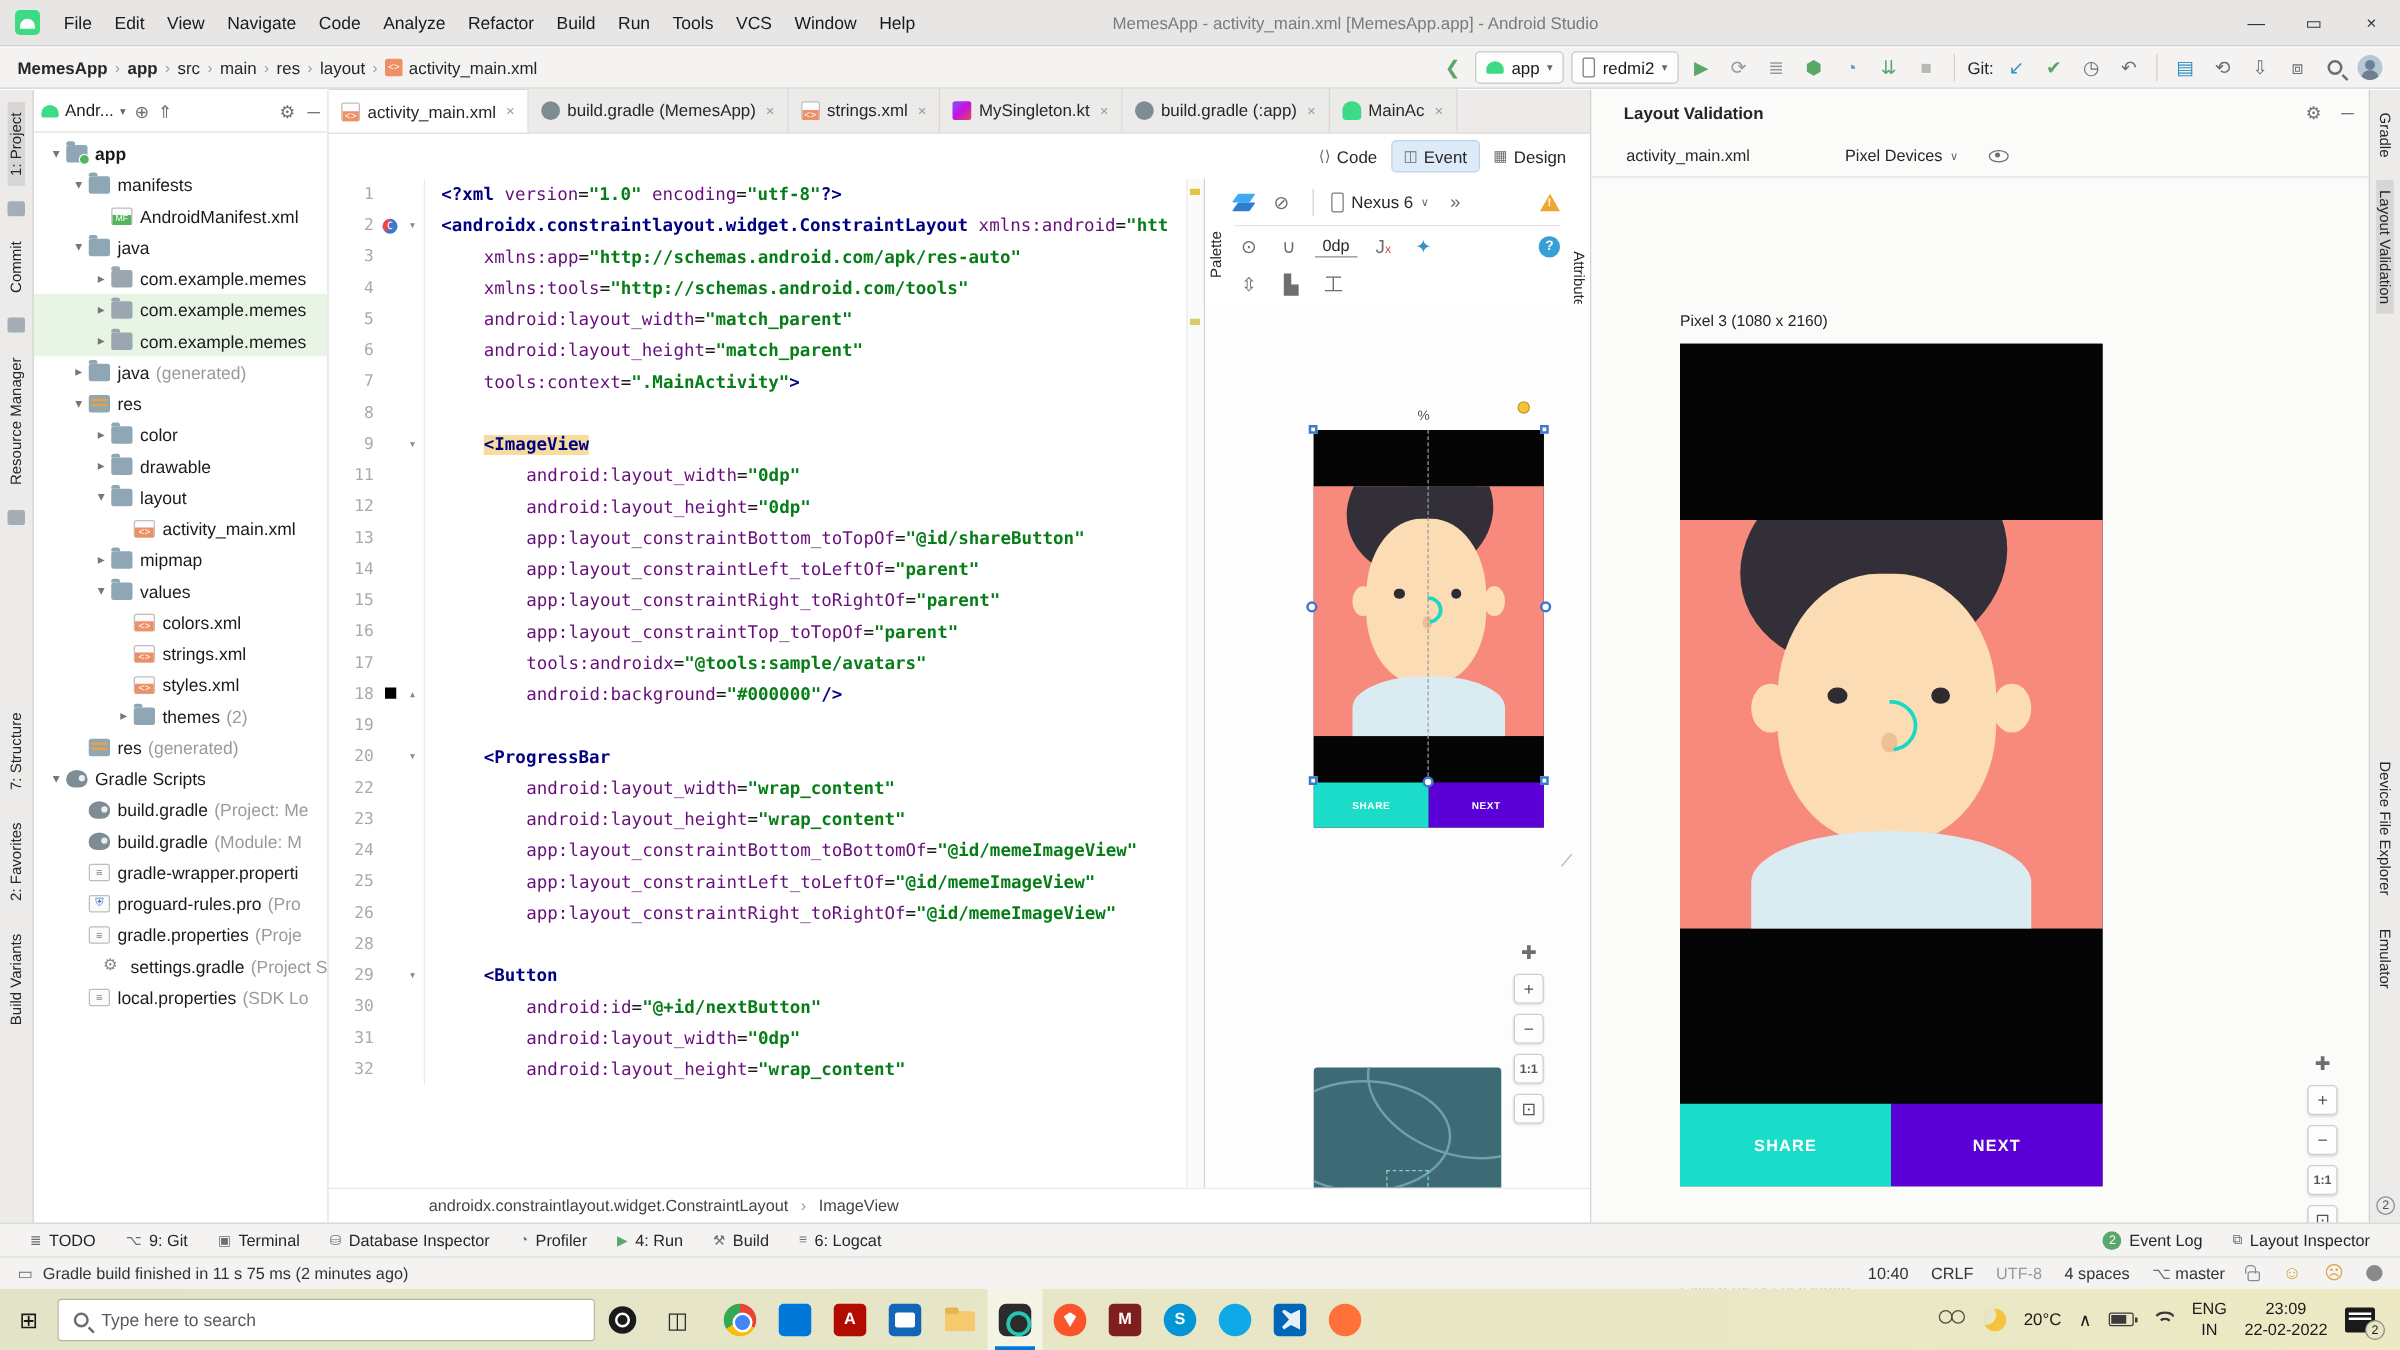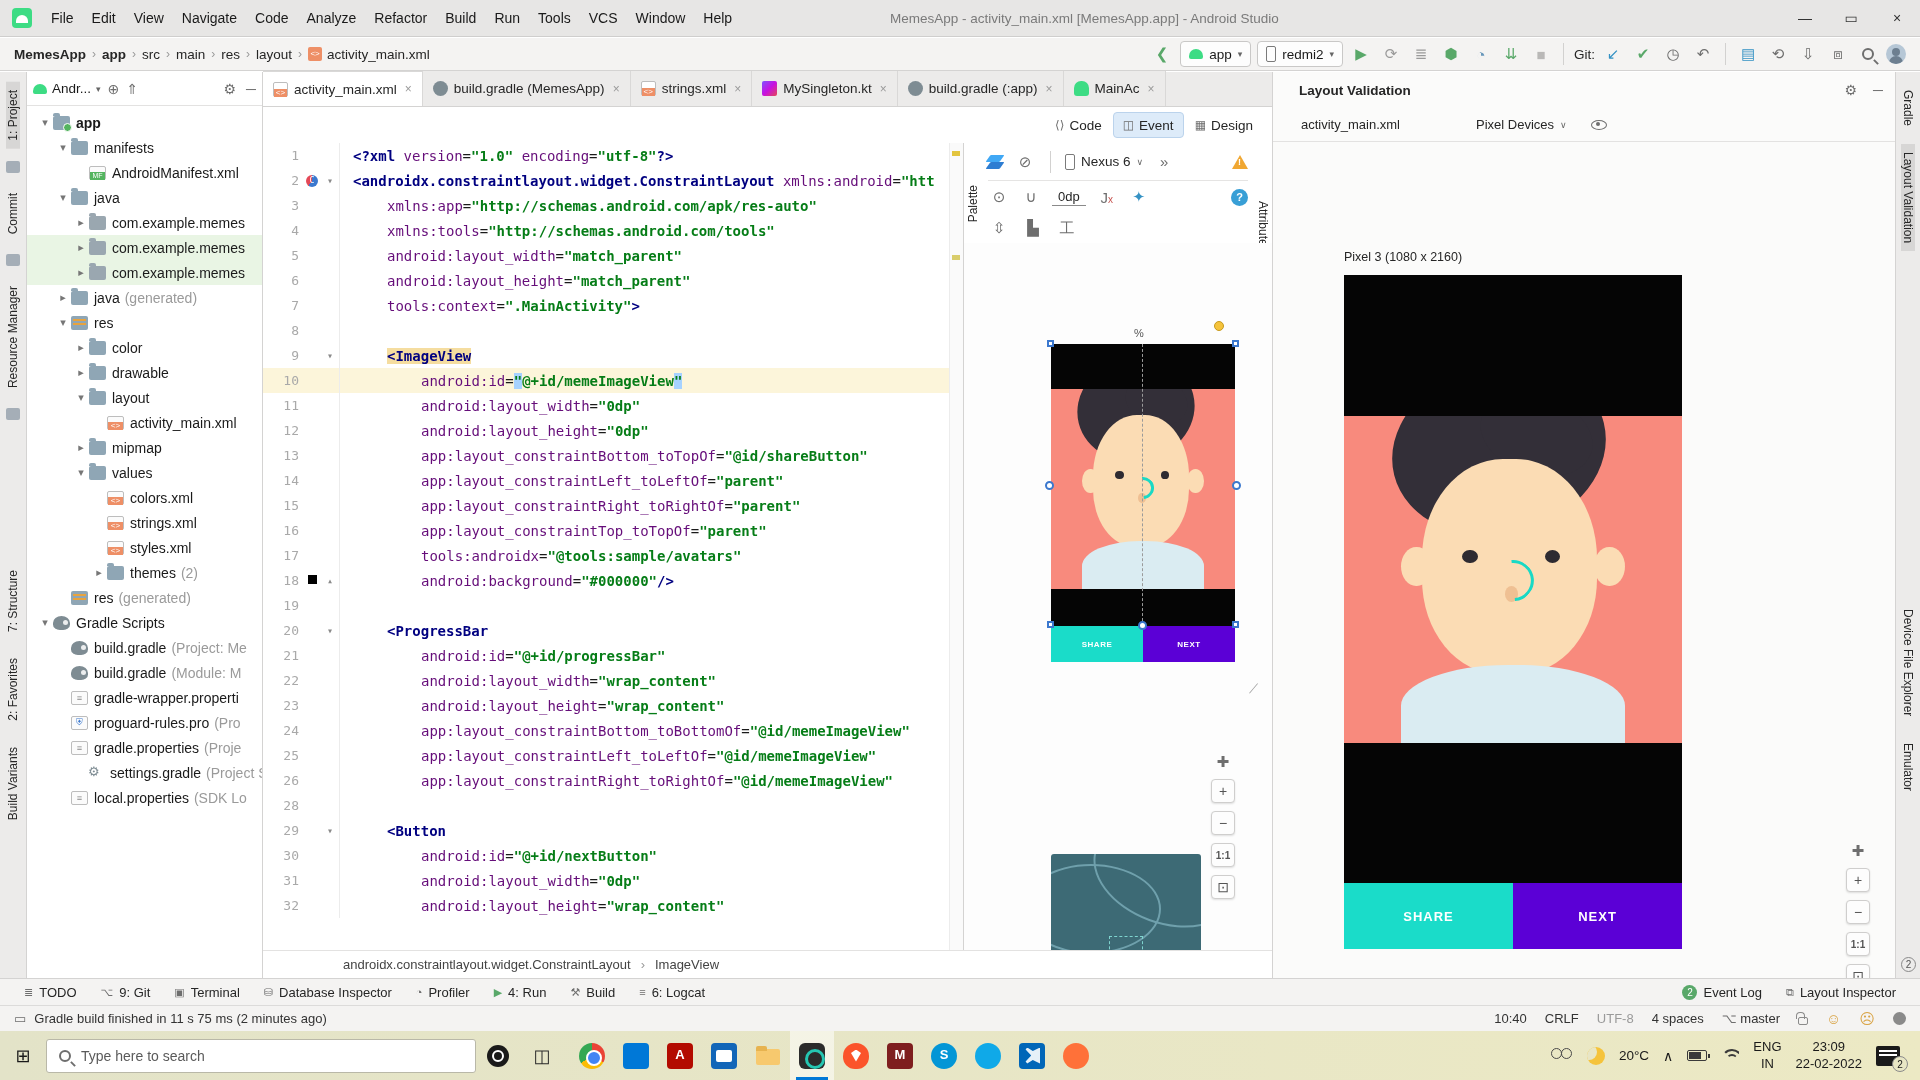--- a/index.html
+++ b/index.html
@@ -543,21 +543,21 @@
             <span class="tico pro"></span>
             <span class="tlabel">proguard-rules.pro</span>
             <span class="textra">(Pro</span>
           </div>
           <div class="trow" style="padding-left: 28px;">
             <span class="chev"></span>
             <span class="tico prop"></span>
             <span class="tlabel">gradle.properties</span>
             <span class="textra">(Proje</span>
           </div>
-          <div class="trow" style="padding-left: 44px;">
+          <div class="trow" style="padding-left: 28px; justify-content: flex-end;">
             <span class="chev"></span>
             <span class="tico gear"></span>
             <span class="tlabel">settings.gradle</span>
             <span class="textra">(Project S</span>
           </div>
           <div class="trow" style="padding-left: 28px;">
             <span class="chev"></span>
             <span class="tico prop"></span>
             <span class="tlabel">local.properties</span>
             <span class="textra">(SDK Lo</span>
@@ -617,32 +617,30 @@
         <div class="codepane" id="codepane">
           <div class="cline"><span class="lnum">1</span><span class="gslot"></span><span class="gslot"></span><span class="gpad"></span><span style="padding-left: 0px;"><span class="tok-t">&lt;?xml </span><span class="tok-a">version</span><span class="tok-p">=</span><span class="tok-v">"1.0"</span><span class="tok-p"> </span><span class="tok-a">encoding</span><span class="tok-p">=</span><span class="tok-v">"utf-8"</span><span class="tok-t">?&gt;</span></span></div>
             <div class="cline"><span class="lnum">2</span><span class="gslot"><span class="cls">C</span></span><span class="gslot"><span>▾</span></span><span class="gpad"></span><span style="padding-left: 0px;"><span class="tok-t">&lt;androidx.constraintlayout.widget.ConstraintLayout</span><span class="tok-p"> </span><span class="tok-a">xmlns:android</span><span class="tok-p">=</span><span class="tok-v">"htt</span></span></div>
             <div class="cline"><span class="lnum">3</span><span class="gslot"></span><span class="gslot"></span><span class="gpad"></span><span style="padding-left: 34px;"><span class="tok-a">xmlns:app</span><span class="tok-p">=</span><span class="tok-v">"http://schemas.android.com/apk/res-auto"</span></span></div>
             <div class="cline"><span class="lnum">4</span><span class="gslot"></span><span class="gslot"></span><span class="gpad"></span><span style="padding-left: 34px;"><span class="tok-a">xmlns:tools</span><span class="tok-p">=</span><span class="tok-v">"http://schemas.android.com/tools"</span></span></div>
             <div class="cline"><span class="lnum">5</span><span class="gslot"></span><span class="gslot"></span><span class="gpad"></span><span style="padding-left: 34px;"><span class="tok-a">android:layout_width</span><span class="tok-p">=</span><span class="tok-v">"match_parent"</span></span></div>
             <div class="cline"><span class="lnum">6</span><span class="gslot"></span><span class="gslot"></span><span class="gpad"></span><span style="padding-left: 34px;"><span class="tok-a">android:layout_height</span><span class="tok-p">=</span><span class="tok-v">"match_parent"</span></span></div>
             <div class="cline"><span class="lnum">7</span><span class="gslot"></span><span class="gslot"></span><span class="gpad"></span><span style="padding-left: 34px;"><span class="tok-a">tools:context</span><span class="tok-p">=</span><span class="tok-v">".MainActivity"</span><span class="tok-t">&gt;</span></span></div>
             <div class="cline"><span class="lnum">8</span><span class="gslot"></span><span class="gslot"></span><span class="gpad"></span><span style="padding-left: 0px;"></span></div>
             <div class="cline"><span class="lnum">9</span><span class="gslot"></span><span class="gslot"><span>▾</span></span><span class="gpad"></span><span style="padding-left: 34px;"><span class="tok-h">&lt;ImageView</span></span></div>
-            <div class="cline cur"><span class="lnum">10</span><span class="gslot"></span><span class="gslot"></span><span class="gpad"></span><span style="padding-left: 68px;"><span class="tok-a">android:id</span><span class="tok-p">=</span><span class="tok-q">"</span><span class="tok-v">@+id/memeImageView</span><span class="tok-q">"</span></span></div>
             <div class="cline"><span class="lnum">11</span><span class="gslot"></span><span class="gslot"></span><span class="gpad"></span><span style="padding-left: 68px;"><span class="tok-a">android:layout_width</span><span class="tok-p">=</span><span class="tok-v">"0dp"</span></span></div>
             <div class="cline"><span class="lnum">12</span><span class="gslot"></span><span class="gslot"></span><span class="gpad"></span><span style="padding-left: 68px;"><span class="tok-a">android:layout_height</span><span class="tok-p">=</span><span class="tok-v">"0dp"</span></span></div>
             <div class="cline"><span class="lnum">13</span><span class="gslot"></span><span class="gslot"></span><span class="gpad"></span><span style="padding-left: 68px;"><span class="tok-a">app:layout_constraintBottom_toTopOf</span><span class="tok-p">=</span><span class="tok-v">"@id/shareButton"</span></span></div>
             <div class="cline"><span class="lnum">14</span><span class="gslot"></span><span class="gslot"></span><span class="gpad"></span><span style="padding-left: 68px;"><span class="tok-a">app:layout_constraintLeft_toLeftOf</span><span class="tok-p">=</span><span class="tok-v">"parent"</span></span></div>
             <div class="cline"><span class="lnum">15</span><span class="gslot"></span><span class="gslot"></span><span class="gpad"></span><span style="padding-left: 68px;"><span class="tok-a">app:layout_constraintRight_toRightOf</span><span class="tok-p">=</span><span class="tok-v">"parent"</span></span></div>
             <div class="cline"><span class="lnum">16</span><span class="gslot"></span><span class="gslot"></span><span class="gpad"></span><span style="padding-left: 68px;"><span class="tok-a">app:layout_constraintTop_toTopOf</span><span class="tok-p">=</span><span class="tok-v">"parent"</span></span></div>
             <div class="cline"><span class="lnum">17</span><span class="gslot"></span><span class="gslot"></span><span class="gpad"></span><span style="padding-left: 68px;"><span class="tok-a">tools:androidx</span><span class="tok-p">=</span><span class="tok-v">"@tools:sample/avatars"</span></span></div>
             <div class="cline"><span class="lnum">18</span><span class="gslot"><span class="swatch"></span></span><span class="gslot"><span>▴</span></span><span class="gpad"></span><span style="padding-left: 68px;"><span class="tok-a">android:background</span><span class="tok-p">=</span><span class="tok-v">"#000000"</span><span class="tok-t">/&gt;</span></span></div>
             <div class="cline"><span class="lnum">19</span><span class="gslot"></span><span class="gslot"></span><span class="gpad"></span><span style="padding-left: 0px;"></span></div>
             <div class="cline"><span class="lnum">20</span><span class="gslot"></span><span class="gslot"><span>▾</span></span><span class="gpad"></span><span style="padding-left: 34px;"><span class="tok-t">&lt;ProgressBar</span></span></div>
-            <div class="cline"><span class="lnum">21</span><span class="gslot"></span><span class="gslot"></span><span class="gpad"></span><span style="padding-left: 68px;"><span class="tok-a">android:id</span><span class="tok-p">=</span><span class="tok-v">"@+id/progressBar"</span></span></div>
             <div class="cline"><span class="lnum">22</span><span class="gslot"></span><span class="gslot"></span><span class="gpad"></span><span style="padding-left: 68px;"><span class="tok-a">android:layout_width</span><span class="tok-p">=</span><span class="tok-v">"wrap_content"</span></span></div>
             <div class="cline"><span class="lnum">23</span><span class="gslot"></span><span class="gslot"></span><span class="gpad"></span><span style="padding-left: 68px;"><span class="tok-a">android:layout_height</span><span class="tok-p">=</span><span class="tok-v">"wrap_content"</span></span></div>
             <div class="cline"><span class="lnum">24</span><span class="gslot"></span><span class="gslot"></span><span class="gpad"></span><span style="padding-left: 68px;"><span class="tok-a">app:layout_constraintBottom_toBottomOf</span><span class="tok-p">=</span><span class="tok-v">"@id/memeImageView"</span></span></div>
             <div class="cline"><span class="lnum">25</span><span class="gslot"></span><span class="gslot"></span><span class="gpad"></span><span style="padding-left: 68px;"><span class="tok-a">app:layout_constraintLeft_toLeftOf</span><span class="tok-p">=</span><span class="tok-v">"@id/memeImageView"</span></span></div>
             <div class="cline"><span class="lnum">26</span><span class="gslot"></span><span class="gslot"></span><span class="gpad"></span><span style="padding-left: 68px;"><span class="tok-a">app:layout_constraintRight_toRightOf</span><span class="tok-p">=</span><span class="tok-v">"@id/memeImageView"</span></span></div>
             <div class="cline"><span class="lnum">28</span><span class="gslot"></span><span class="gslot"></span><span class="gpad"></span><span style="padding-left: 0px;"></span></div>
             <div class="cline"><span class="lnum">29</span><span class="gslot"></span><span class="gslot"><span>▾</span></span><span class="gpad"></span><span style="padding-left: 34px;"><span class="tok-t">&lt;Button</span></span></div>
             <div class="cline"><span class="lnum">30</span><span class="gslot"></span><span class="gslot"></span><span class="gpad"></span><span style="padding-left: 68px;"><span class="tok-a">android:id</span><span class="tok-p">=</span><span class="tok-v">"@+id/nextButton"</span></span></div>
             <div class="cline"><span class="lnum">31</span><span class="gslot"></span><span class="gslot"></span><span class="gpad"></span><span style="padding-left: 68px;"><span class="tok-a">android:layout_width</span><span class="tok-p">=</span><span class="tok-v">"0dp"</span></span></div>
             <div class="cline"><span class="lnum">32</span><span class="gslot"></span><span class="gslot"></span><span class="gpad"></span><span style="padding-left: 68px;"><span class="tok-a">android:layout_height</span><span class="tok-p">=</span><span class="tok-v">"wrap_content"</span></span></div>

